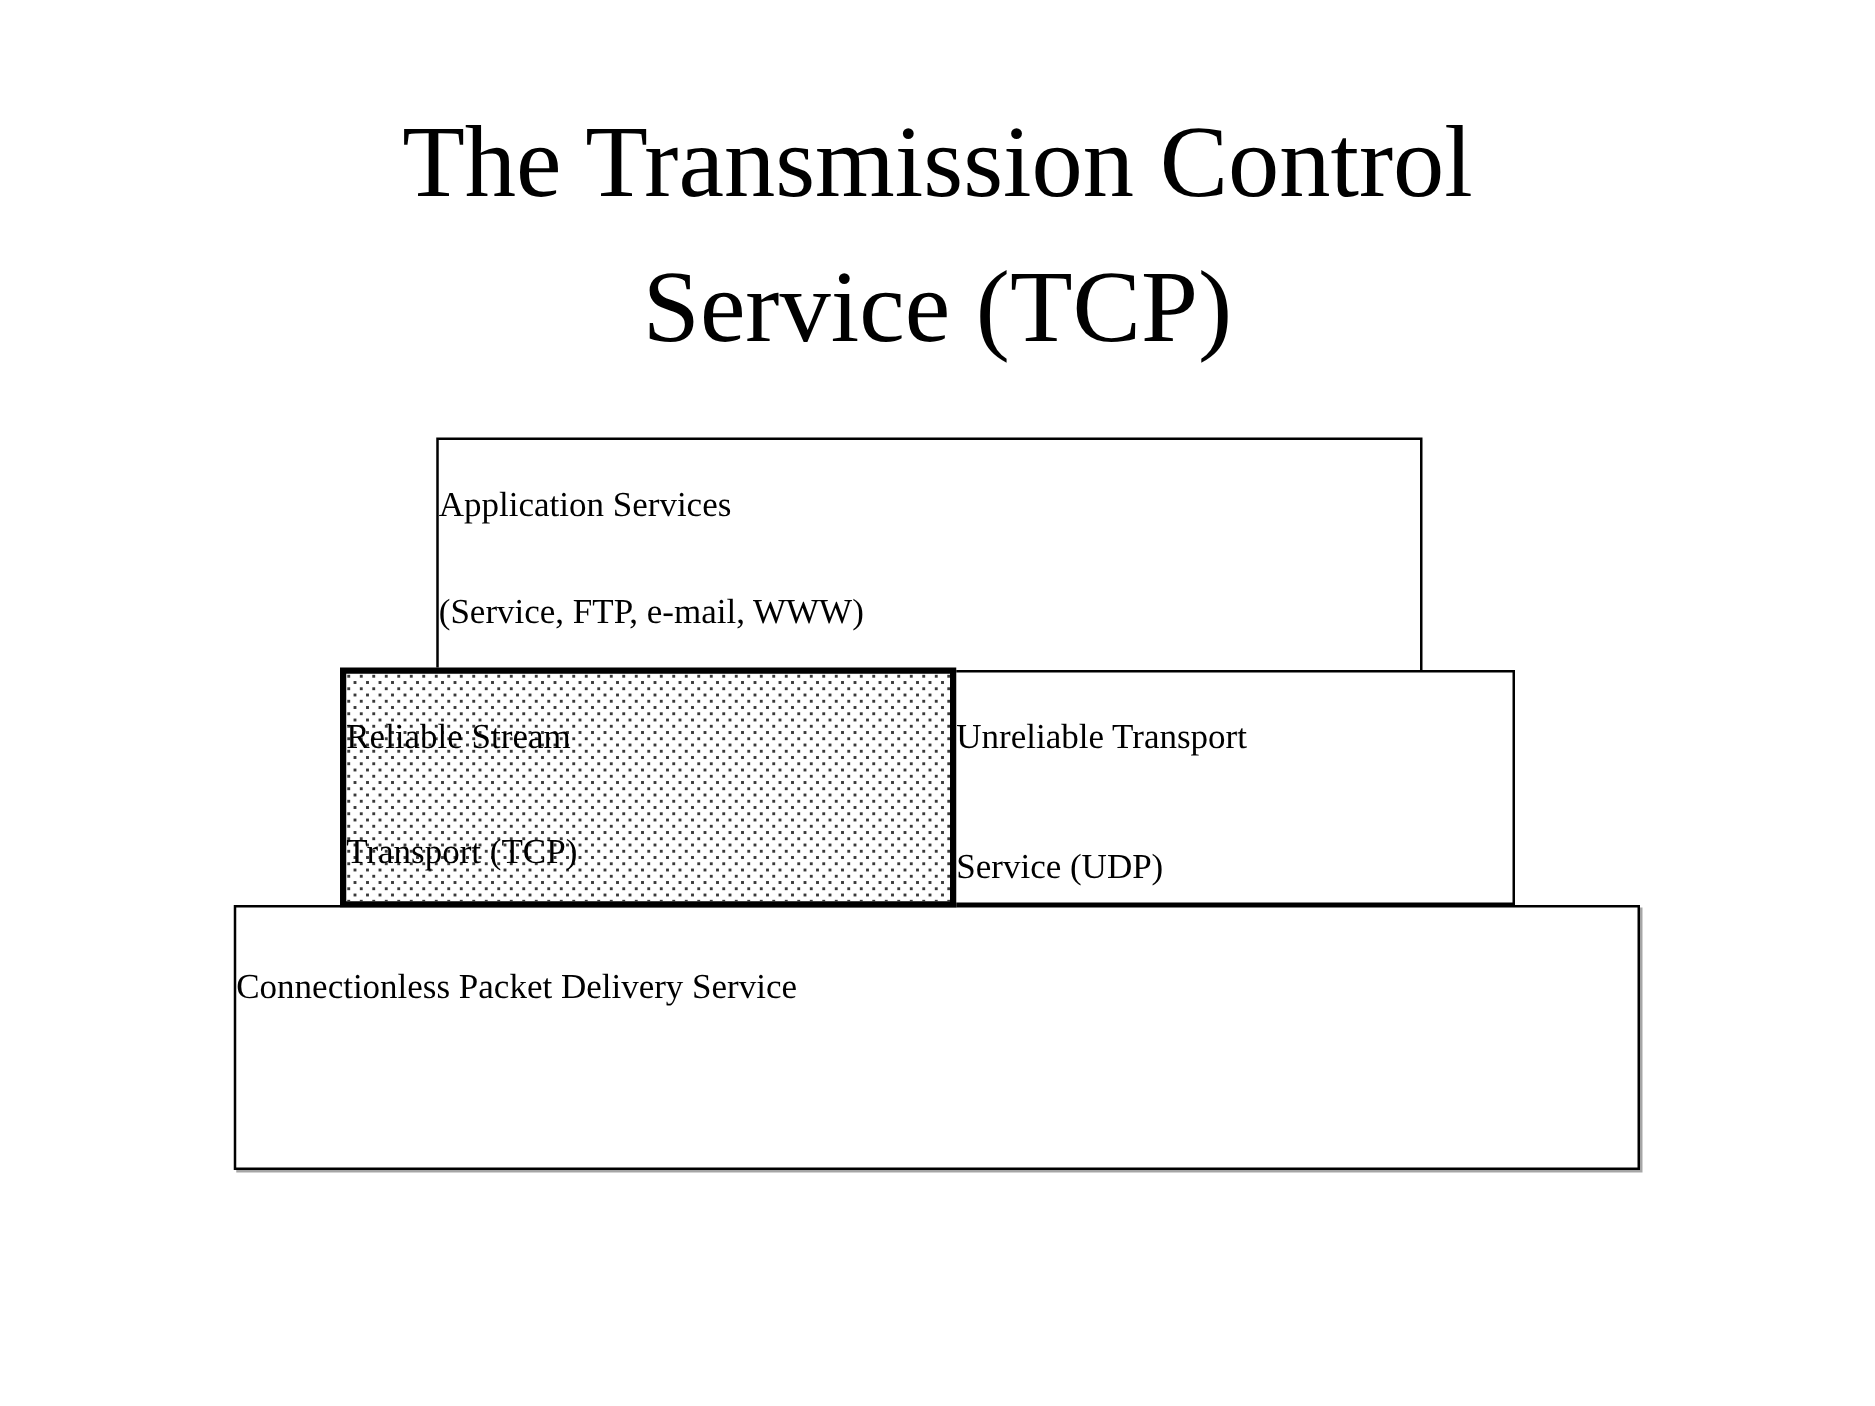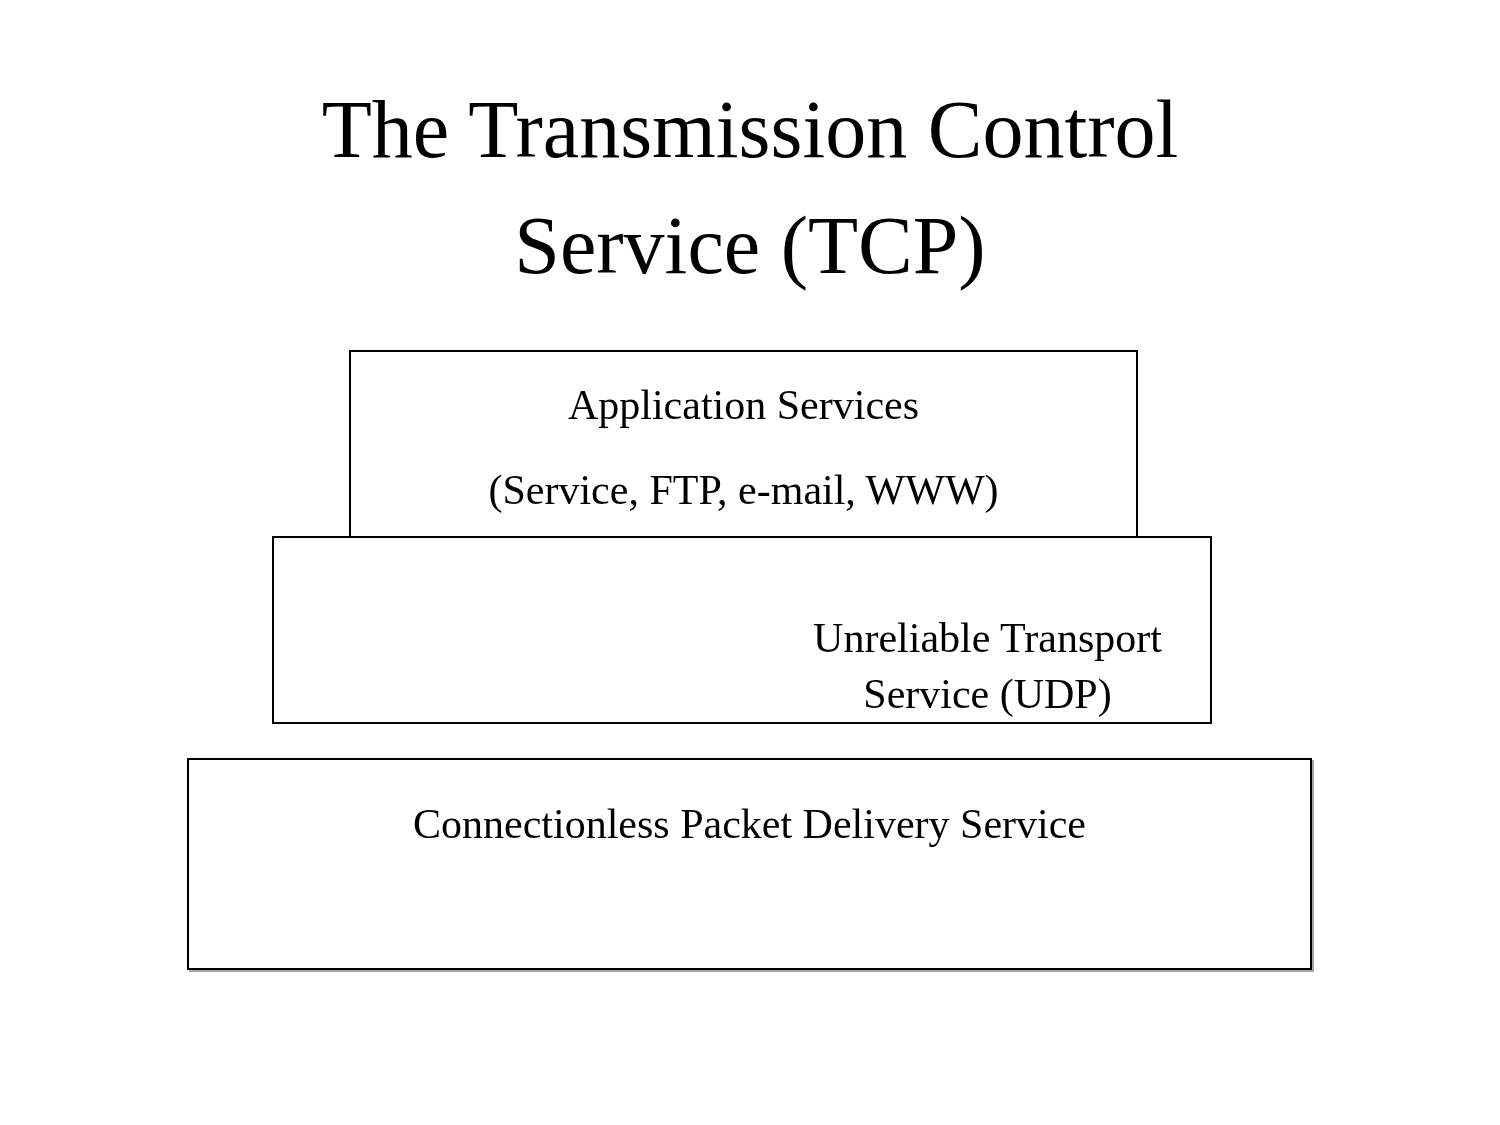--- a/index.html
+++ b/index.html
@@ -32,22 +32,22 @@
     box-sizing: border-box;
     background: #ffffff;
   }
   .thin {
     border: 2px solid #000000;
   }
   .line {
     position: absolute;
     left: 0;
     right: 0;
-    text-align: center;
-    font-size: 42px;
+    text-align: left;
+    font-size: 28px;
     line-height: 44px;
     white-space: nowrap;
   }
   
   .app-box {
     left: 349px;
     top: 350px;
     width: 789px;
     height: 188px;
     z-index: 1;
@@ -62,21 +62,21 @@
     height: 188px;
     z-index: 2;
   }
   .udp-area {
     position: absolute;
     left: 491px;
     right: 0;
     top: 0;
     bottom: 0;
   }
-  .udp-area .l1 { top: 30px; margin-top: 48px; }
+  .udp-area .l1 { top: 30px; }
   .udp-area .l2 { top: 122px; margin-top: 12px; }
   
   .tcp-box {
     left: 272px;
     top: 534px;
     width: 493px;
     height: 192px;
     border: 5px solid #000000;
     z-index: 3;
     background-color: #ffffff;
@@ -84,21 +84,21 @@
       radial-gradient(circle, #3a3a3a 1.4px, rgba(0,0,0,0) 1.5px),
       radial-gradient(circle, #3a3a3a 1.4px, rgba(0,0,0,0) 1.5px);
     background-size: 10px 10px;
     background-position: 2px 2px, 7px 7px;
   }
   .tcp-box .l1 { top: 29px; }
   .tcp-box .l2 { top: 121px; }
   
   .ip-box {
     left: 187px;
-    top: 758px;
+    top: 724px;
     width: 1125px;
     height: 212px;
     z-index: 1;
     box-shadow: 2px 2px 0 rgba(0,0,0,0.35);
     padding-left: 48px;
   }
   .ip-box .l1 { top: 42px; }
   .ip-box .l2 { top: 134px; }
 </style>
 </head>
@@ -116,18 +116,22 @@
     <div class="line l2">(Service, FTP, e-mail, WWW)</div>
   </div>
 
   <div class="box thin mid-box">
     <div class="udp-area">
       <div class="line l1">Unreliable Transport</div>
       <div class="line l2">Service (UDP)</div>
     </div>
   </div>
 
+  <div class="box tcp-box">
+    <div class="line l1">Reliable Stream</div>
+    <div class="line l2">Transport (TCP)</div>
+  </div>
 
   <div class="box thin ip-box">
     <div class="line l1">Connectionless Packet Delivery Service</div>
   </div>
 
 </div>
 
 </body></html>

